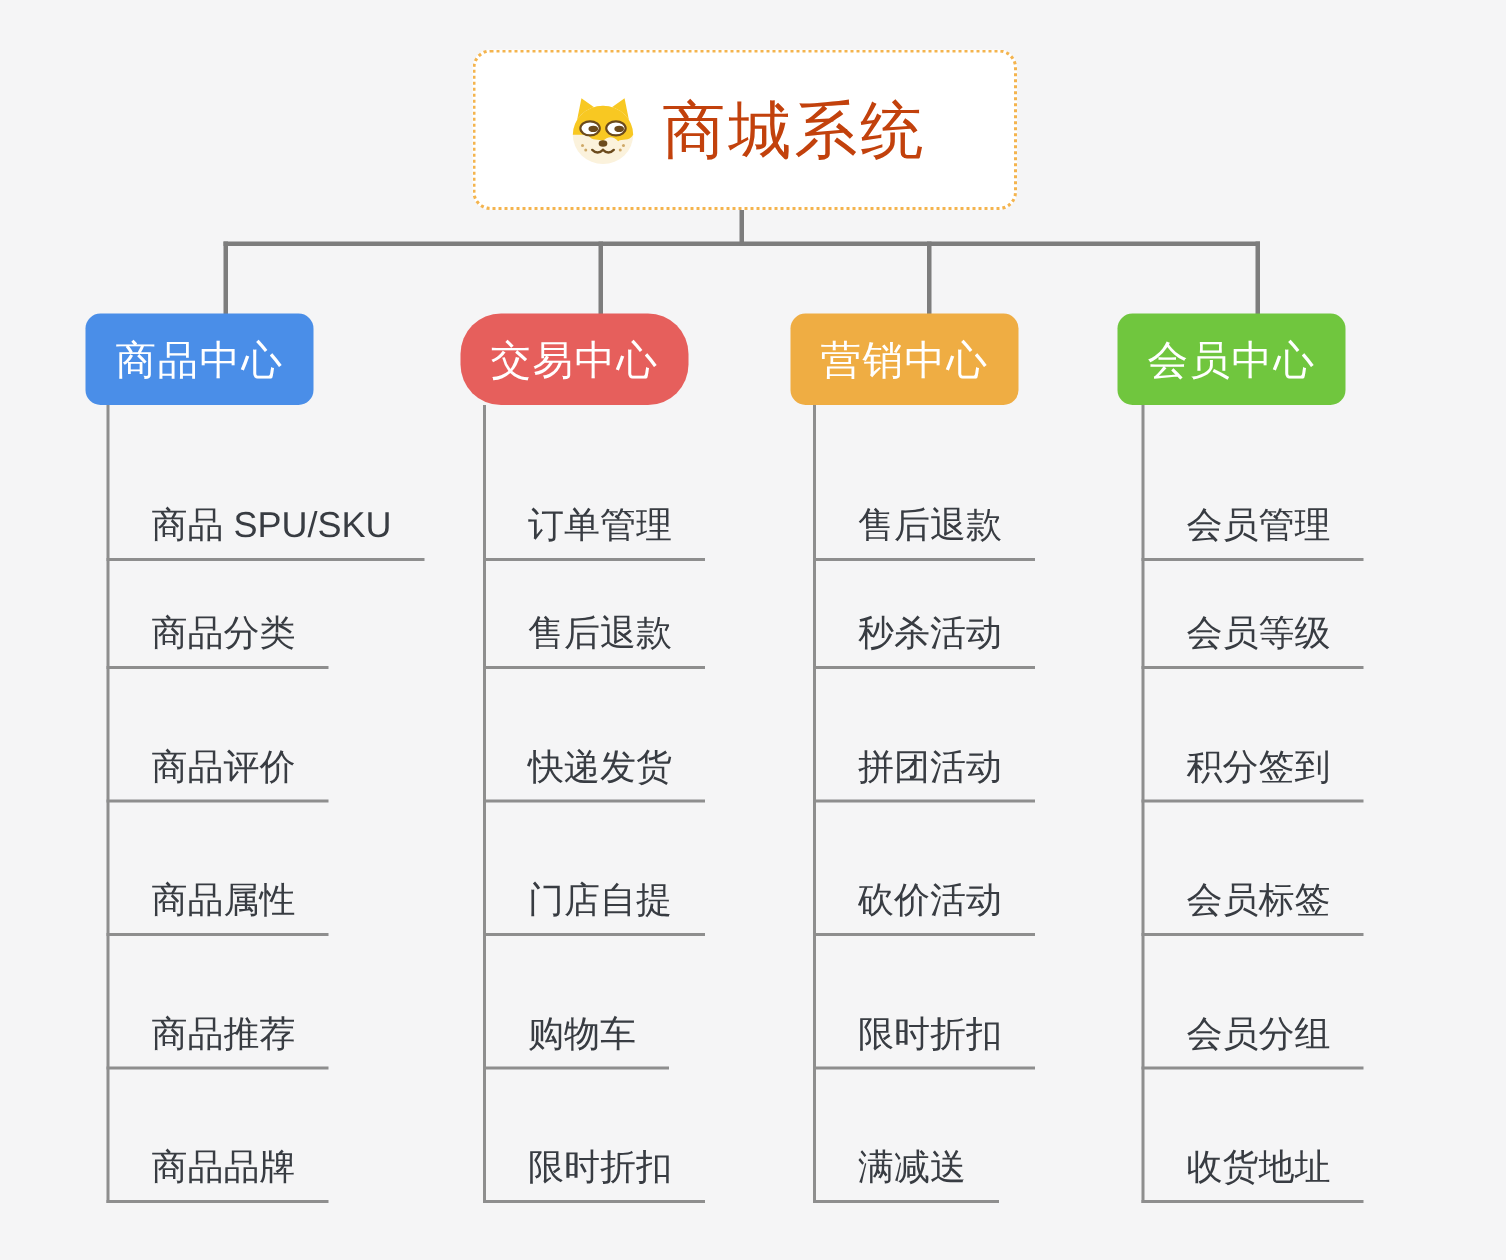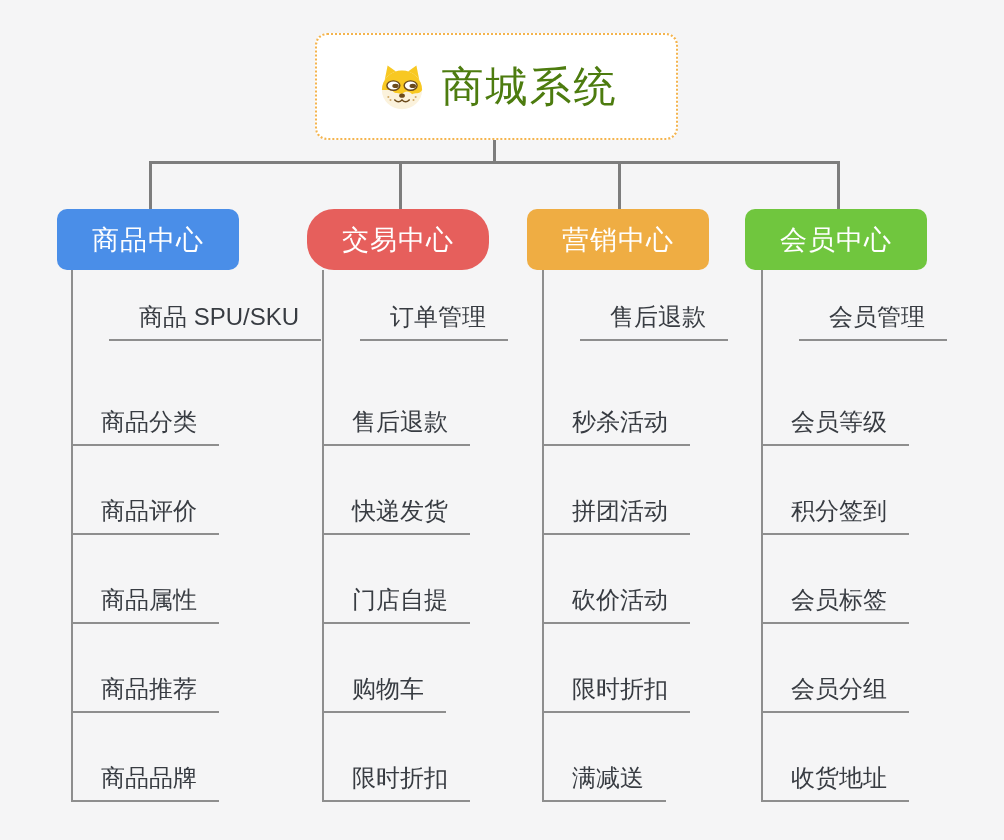--- a/index.html
+++ b/index.html
@@ -31,32 +31,32 @@
     box-sizing: border-box;
     background: #ffffff;
     border: 2px dotted #f4b44e;
     border-radius: 12px;
     display: flex;
     align-items: center;
     justify-content: center;
     gap: 14px;
   }
   .root-title {
-    color: #4d7c0f;
+    color: #c2410c;
     font-size: 42px;
     letter-spacing: 2px;
     white-space: nowrap;
   }
   .doge { display: inline-flex; }
 
   
   .branch {
     position: absolute;
     top: 209px;
-    width: 182px; height: 61px;
+    width: 152px; height: 61px;
     border-radius: 10px;
     display: flex;
     align-items: center;
     justify-content: center;
     color: #ffffff;
     font-size: 27px;
     letter-spacing: 1px;
     white-space: nowrap;
   }
   .bc1 { left: 57px; }  .bc2 { left: 307px; }
@@ -70,21 +70,21 @@
     display: flex;
     align-items: flex-end;
     padding: 0 22px 6px 30px;
     border-bottom: 2px solid #8e8e8e;
     font-size: 24px;
     color: #383c42;
     white-space: nowrap;
   }
   .lc1 { left: 71px; }  .lc2 { left: 322px; }
   .lc3 { left: 542px; } .lc4 { left: 761px; }
-  .r1 { top: 297px; margin-left: 38px; } .r2 { top: 402px; text-align: center; } .r3 { top: 491px; }
+  .r1 { top: 330px; } .r2 { top: 402px; text-align: center; } .r3 { top: 491px; }
   .r4 { top: 580px; } .r5 { top: 669px; } .r6 { top: 758px; }
 </style>
 </head>
 <body>
 
 <div class="canvas">
 
   <div class="line stem"></div>
   <div class="line bus"></div>
   <div class="line drop d1"></div>

